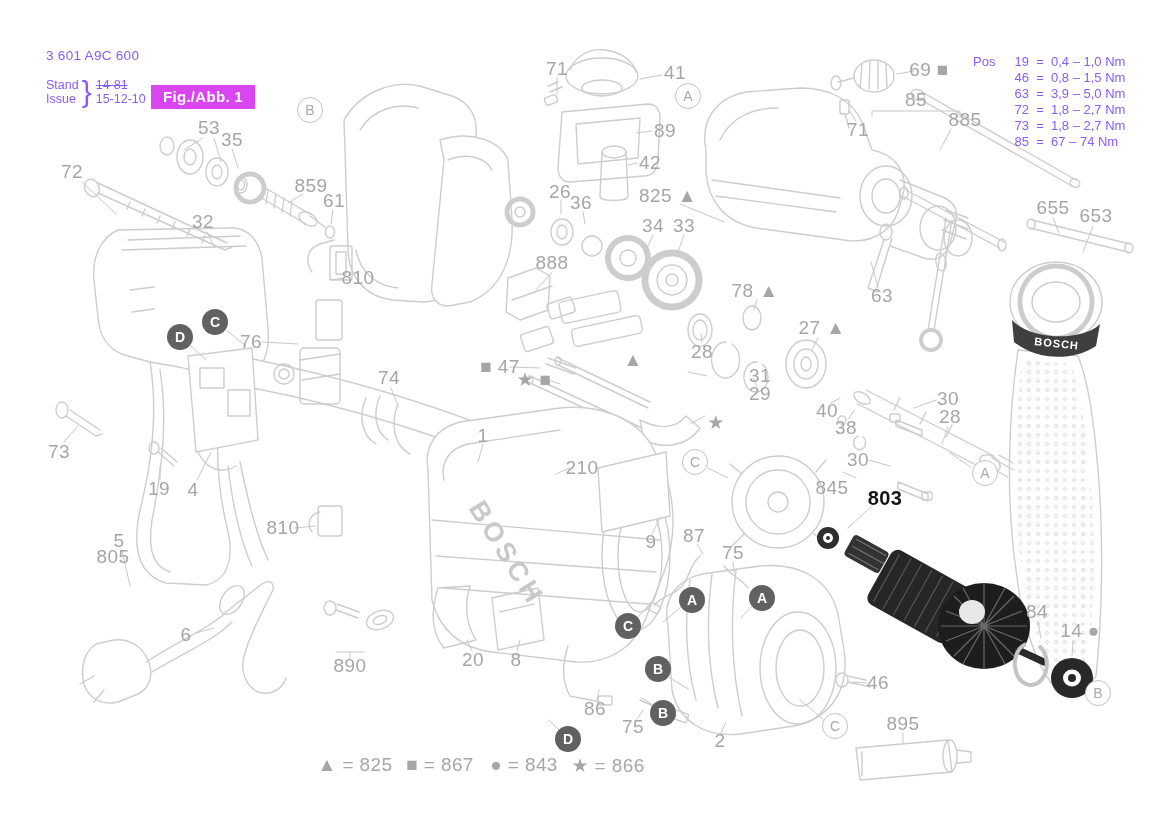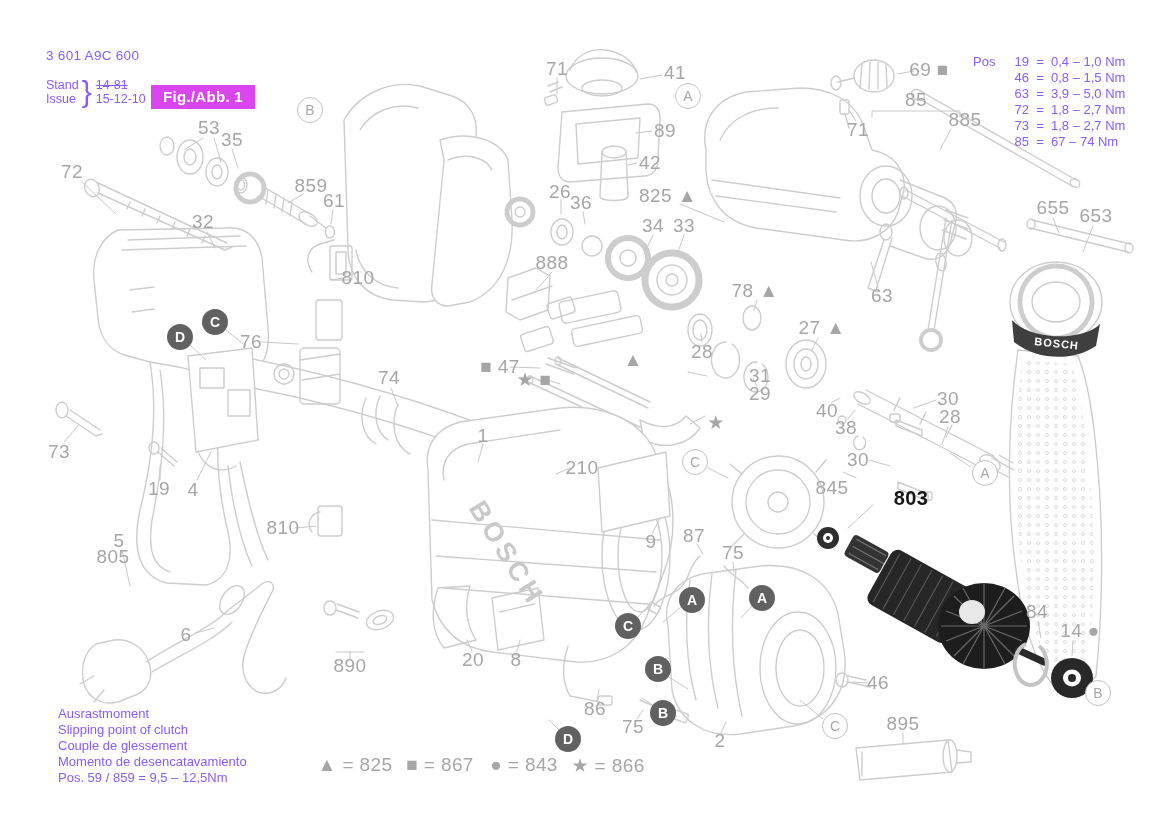--- a/index.html
+++ b/index.html
@@ -3,21 +3,21 @@
 <meta charset="utf-8">
 <style>
   html,body{margin:0;padding:0;background:#fff;}
   #canvas{position:relative;width:1169px;height:826px;background:#fff;overflow:hidden;
           font-family:"Liberation Sans",sans-serif;}
   svg text{font-family:"Liberation Sans",sans-serif;}
 
   
   .plabel{position:absolute;transform:translate(-50%,-50%);font-size:19px;color:#a6a6a6;
           white-space:nowrap;letter-spacing:.4px;}
-  .plabel.dark{color:#161616;font-weight:bold;font-size:20px;margin-left:26px;}
+  .plabel.dark{color:#161616;font-weight:bold;font-size:20px;}
 
   
   .refc{position:absolute;transform:translate(-50%,-50%);width:26px;height:26px;border-radius:50%;
         display:flex;align-items:center;justify-content:center;font-size:14px;box-sizing:border-box;}
   .refc.outline{border:1.6px solid #c3c3c3;color:#a9a9a9;background:#ffffff;}
   .refc.filled{background:#616161;color:#ffffff;font-weight:bold;}
 
   
   .corner{position:absolute;font-size:13px;line-height:16px;color:#8b5cf6;}
   #title-block{left:46px;top:48px;}
@@ -447,30 +447,20 @@
           <div class="trow">
             <span class="tpos">85</span>
             <span class="teq">=</span>
             <span class="tval">67 –  74 Nm</span>
           </div>
         </div>
     </div>
   </div>
 
   
-  <div class="corner" id="clutch-note">
-    <div>
-
-    <div>Ausrastmoment</div>
-        <div>Slipping point of clutch</div>
-        <div>Couple de glessement</div>
-        <div>Momento de desencatavamiento</div>
-      </div>
-    <div>Pos.  59 / 859  =   9,5 – 12,5Nm</div>
-  </div>
 
   
 
   
   <div class="layer">
 
   <span class="plabel" style="position: absolute; left: 355px; top: 765px;">▲ = 825</span>
       <span class="plabel" style="position: absolute; left: 440px; top: 765px;">■ = 867</span>
       <span class="plabel" style="position: absolute; left: 524px; top: 765px;">● = 843</span>
       <span class="plabel" style="position: absolute; left: 608px; top: 765px;">★ = 866</span>

